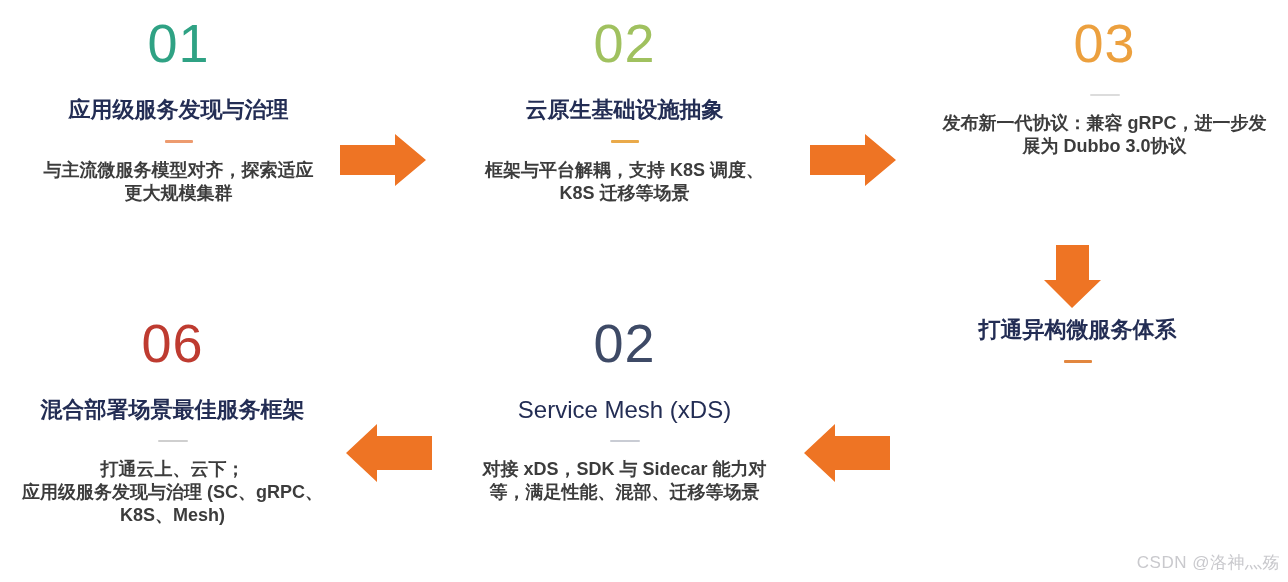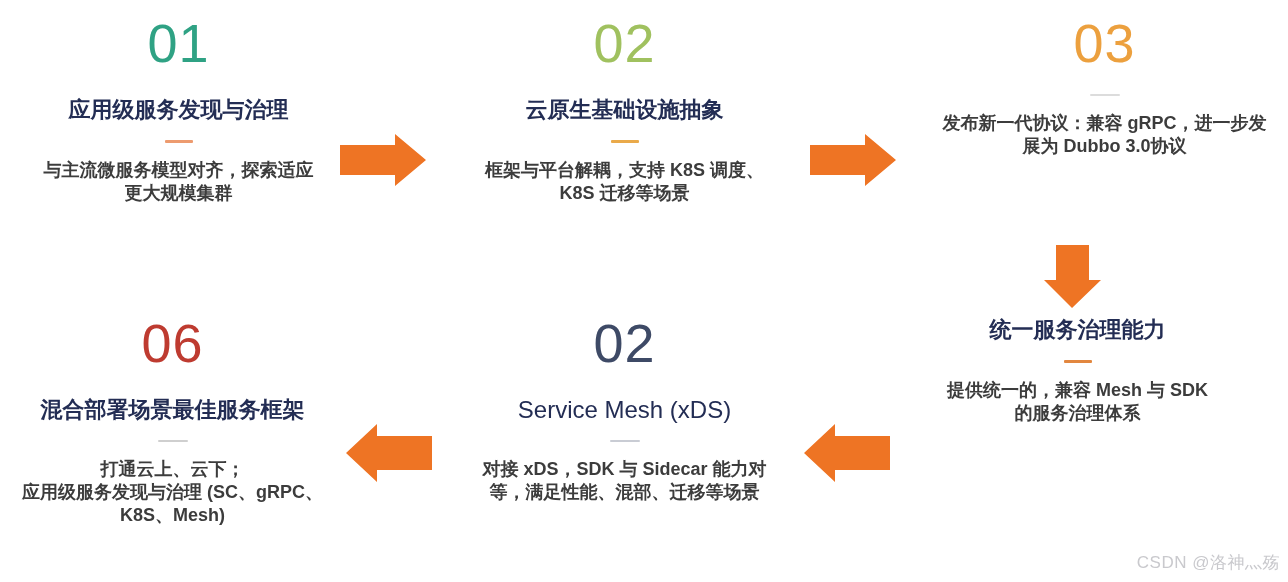--- a/index.html
+++ b/index.html
@@ -108,24 +108,22 @@
   </div>
 
   <div class="step pos-3">
     <div class="num" style="color: rgb(236, 160, 62);">03</div>
     <div class="divider thin" style="background-color: rgb(220, 220, 220);"></div>
     <div class="desc">发布新一代协议：兼容 gRPC，进一步发
 展为 Dubbo 3.0协议</div>
   </div>
 
   <div class="step pos-4">
-    <div class="title">统一服务治理能力</div>
+    <div class="title">打通异构微服务体系</div>
     <div class="divider" style="background-color: rgb(226, 135, 63);"></div>
-    <div class="desc">提供统一的，兼容 Mesh 与 SDK
-的服务治理体系</div>
   </div>
 
   <div class="step pos-5">
     <div class="num" style="color: rgb(62, 74, 102);">02</div>
     <div class="title latin">Service Mesh (xDS)</div>
     <div class="divider thin" style="background-color: rgb(201, 204, 212);"></div>
     <div class="desc">对接 xDS，SDK 与 Sidecar 能力对
 等，满足性能、混部、迁移等场景</div>
   </div>
 

